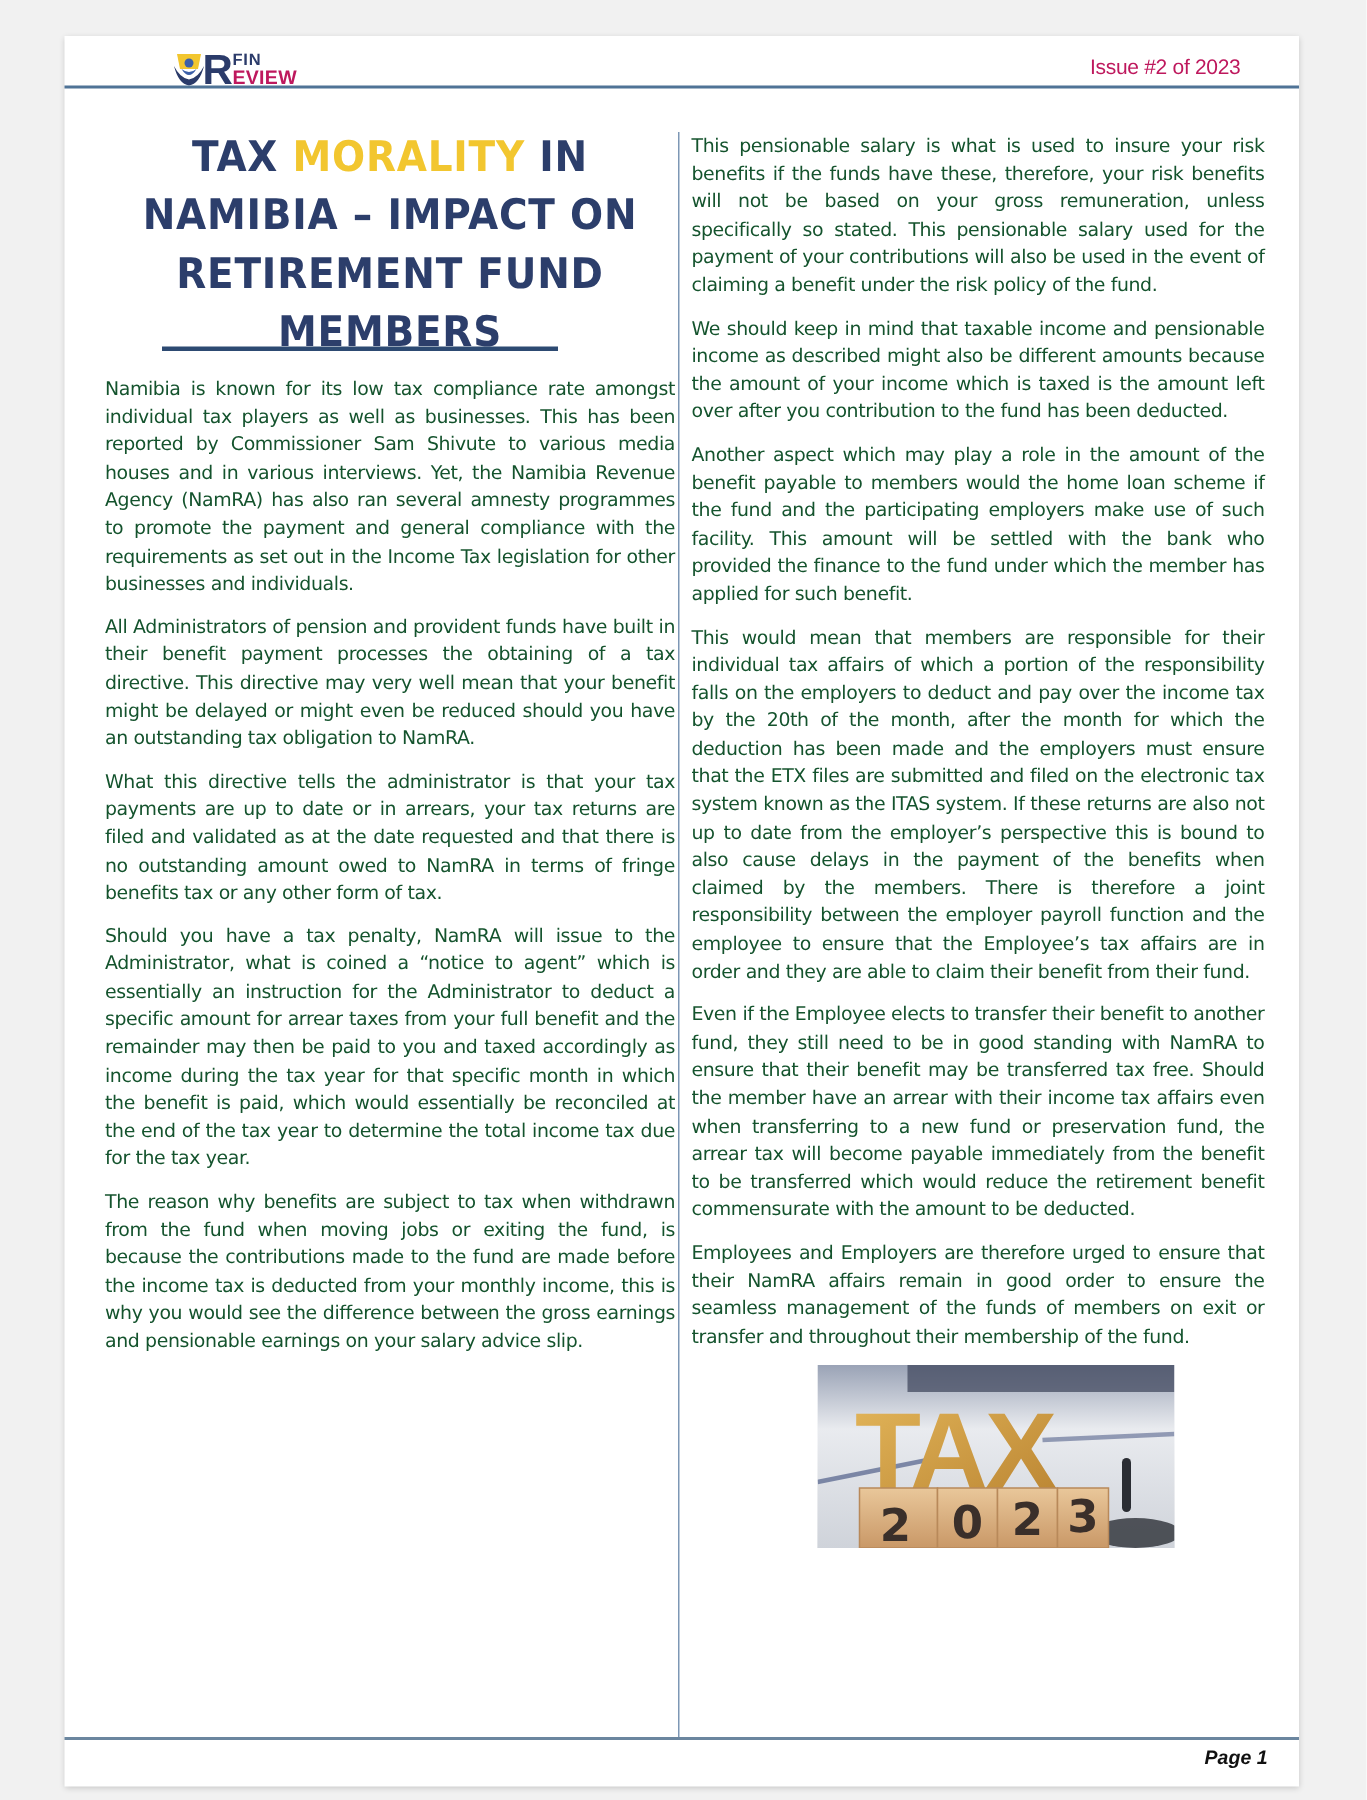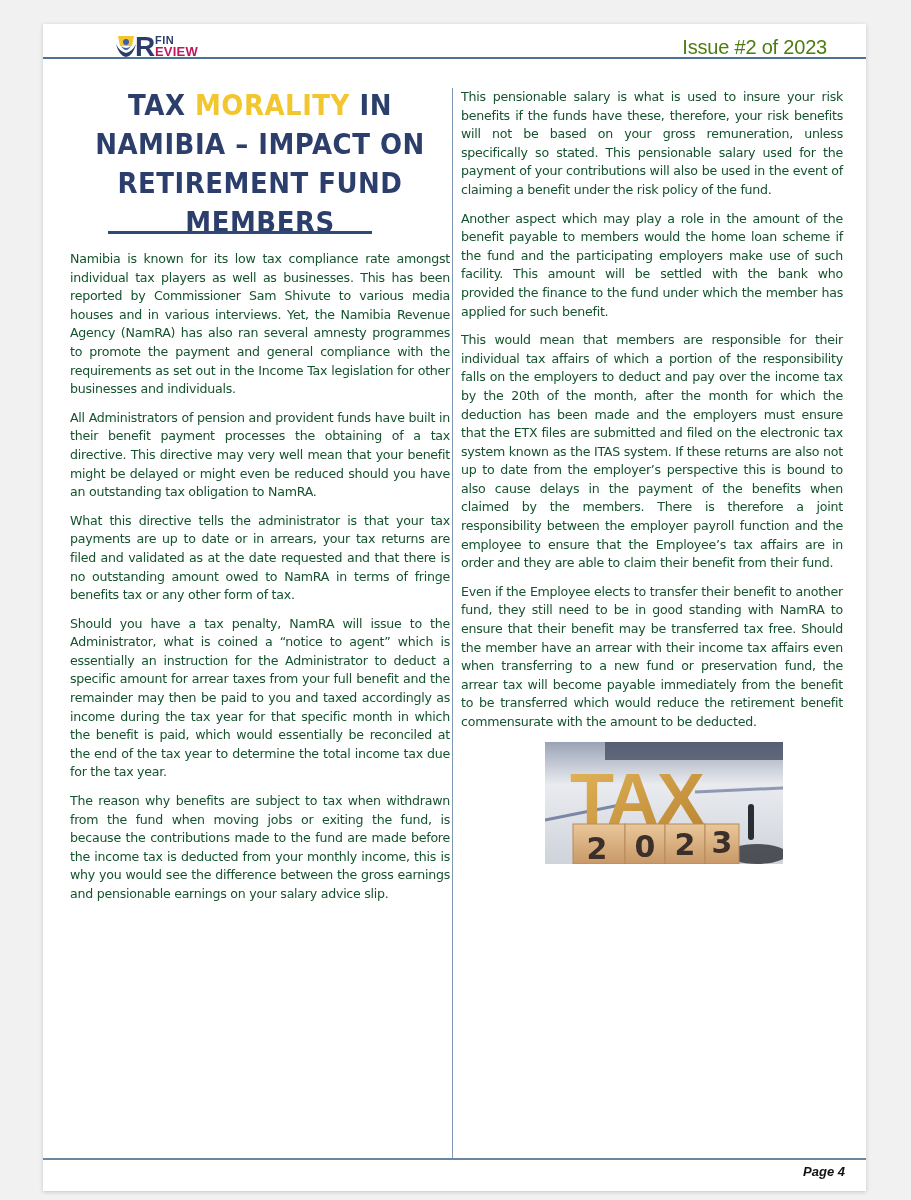--- a/index.html
+++ b/index.html
@@ -36,21 +36,21 @@
     font-size: 11px; line-height: 11px; color: #2b3b6a; letter-spacing: 0.5px;
   }
   .logo-eview {
     position: absolute; left: 40px; top: 11px;
     font-family: "Liberation Sans", sans-serif; font-weight: bold;
     font-size: 13px; line-height: 13px; color: #be185d; letter-spacing: 0.2px;
   }
   .issue {
     position: absolute; right: 39px; top: 12px;
     font-family: "Liberation Sans", sans-serif;
-    font-size: 20px; color: #4d7c0f; letter-spacing: -0.2px;
+    font-size: 14px; color: #be185d; letter-spacing: -0.2px;
   }
   .header-rule {
     position: absolute; left: 0; top: 33px; width: 823px; height: 2px;
     background: #4f7396;
   }
   
   .col-divider {
     position: absolute; left: 409px; top: 64px; width: 1px; height: 1070px;
     background: #7d97b5;
   }
@@ -142,23 +142,25 @@
 
     <p class="body first">Namibia is known for its low tax compliance rate amongst individual tax players as well as businesses. This has been reported by Commissioner Sam Shivute to various media houses and in various interviews. Yet, the Namibia Revenue Agency (NamRA) has also ran several amnesty programmes to promote the payment and general compliance with the requirements as set out in the Income Tax legislation for other businesses and individuals.</p>
     <p class="body">All Administrators of pension and provident funds have built in their benefit payment processes the obtaining of a tax directive. This directive may very well mean that your benefit might be delayed or might even be reduced should you have an outstanding tax obligation to NamRA.</p>
     <p class="body">What this directive tells the administrator is that your tax payments are up to date or in arrears, your tax returns are filed and validated as at the date requested and that there is no outstanding amount owed to NamRA in terms of fringe benefits tax or any other form of tax.</p>
     <p class="body">Should you have a tax penalty, NamRA will issue to the Administrator, what is coined a “notice to agent” which is essentially an instruction for the Administrator to deduct a specific amount for arrear taxes from your full benefit and the remainder may then be paid to you and taxed accordingly as income during the tax year for that specific month in which the benefit is paid, which would essentially be reconciled at the end of the tax year to determine the total income tax due for the tax year.</p>
     <p class="body">The reason why benefits are subject to tax when withdrawn from the fund when moving jobs or exiting the fund, is because the contributions made to the fund are made before the income tax is deducted from your monthly income, this is why you would see the difference between the gross earnings and pensionable earnings on your salary advice slip.</p>
   </div>
 
   <div class="col-right">
     <p class="body">This pensionable salary is what is used to insure your risk benefits if the funds have these, therefore, your risk benefits will not be based on your gross remuneration, unless specifically so stated. This pensionable salary used for the payment of your contributions will also be used in the event of claiming a benefit under the risk policy of the fund.</p>
+    <p class="body">We should keep in mind that taxable income and pensionable income as described might also be different amounts because the amount of your income which is taxed is the amount left over after you contribution to the fund has been deducted.</p>
     <p class="body">Another aspect which may play a role in the amount of the benefit payable to members would the home loan scheme if the fund and the participating employers make use of such facility. This amount will be settled with the bank who provided the finance to the fund under which the member has applied for such benefit.</p>
     <p class="body">This would mean that members are responsible for their individual tax affairs of which a portion of the responsibility falls on the employers to deduct and pay over the income tax by the 20th of the month, after the month for which the deduction has been made and the employers must ensure that the ETX files are submitted and filed on the electronic tax system known as the ITAS system. If these returns are also not up to date from the employer’s perspective this is bound to also cause delays in the payment of the benefits when claimed by the members. There is therefore a joint responsibility between the employer payroll function and the employee to ensure that the Employee’s tax affairs are in order and they are able to claim their benefit from their fund.</p>
     <p class="body">Even if the Employee elects to transfer their benefit to another fund, they still need to be in good standing with NamRA to ensure that their benefit may be transferred tax free. Should the member have an arrear with their income tax affairs even when transferring to a new fund or preservation fund, the arrear tax will become payable immediately from the benefit to be transferred which would reduce the retirement benefit commensurate with the amount to be deducted.</p>
+    <p class="body">Employees and Employers are therefore urged to ensure that their NamRA affairs remain in good order to ensure the seamless management of the funds of members on exit or transfer and throughout their membership of the fund.</p>
 
     <div class="tax-image">
       <svg width="238" height="122" viewBox="0 0 238 122">
         <defs>
           <linearGradient id="bg" x1="0" y1="0" x2="0" y2="1">
             <stop offset="0" stop-color="#9aa3b6"></stop>
             <stop offset="0.35" stop-color="#e9ebef"></stop>
             <stop offset="1" stop-color="#cfd3da"></stop>
           </linearGradient>
           <linearGradient id="gold" x1="0" y1="0" x2="1" y2="1">
@@ -183,14 +185,14 @@
         <rect x="160" y="82" width="34" height="40" fill="url(#wood)" stroke="#b8895a" stroke-width="1"></rect>
         <text x="52" y="117" text-anchor="middle" font-family="DejaVu Sans, sans-serif" font-weight="bold" font-size="30" fill="#3a2f2a">2</text>
         <text x="100" y="115" text-anchor="middle" font-family="DejaVu Sans, sans-serif" font-weight="bold" font-size="30" fill="#3a2f2a">0</text>
         <text x="140" y="113" text-anchor="middle" font-family="DejaVu Sans, sans-serif" font-weight="bold" font-size="30" fill="#3a2f2a">2</text>
         <text x="177" y="111" text-anchor="middle" font-family="DejaVu Sans, sans-serif" font-weight="bold" font-size="30" fill="#3a2f2a">3</text>
       </svg>
     </div>
   </div>
 
   <div class="footer-rule"></div>
-  <div class="page-num">Page 4</div>
+  <div class="page-num">Page 1</div>
 </div>
 
 </body></html>

